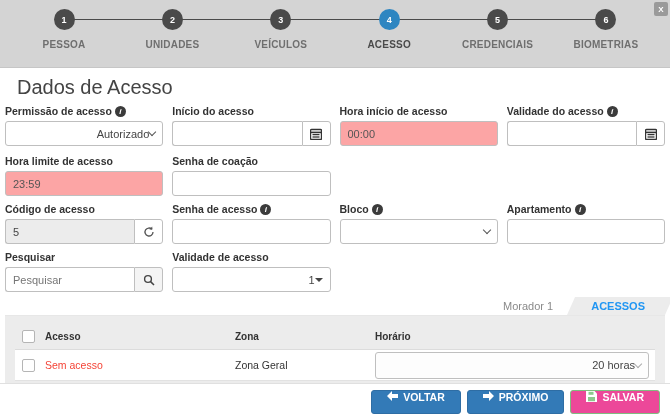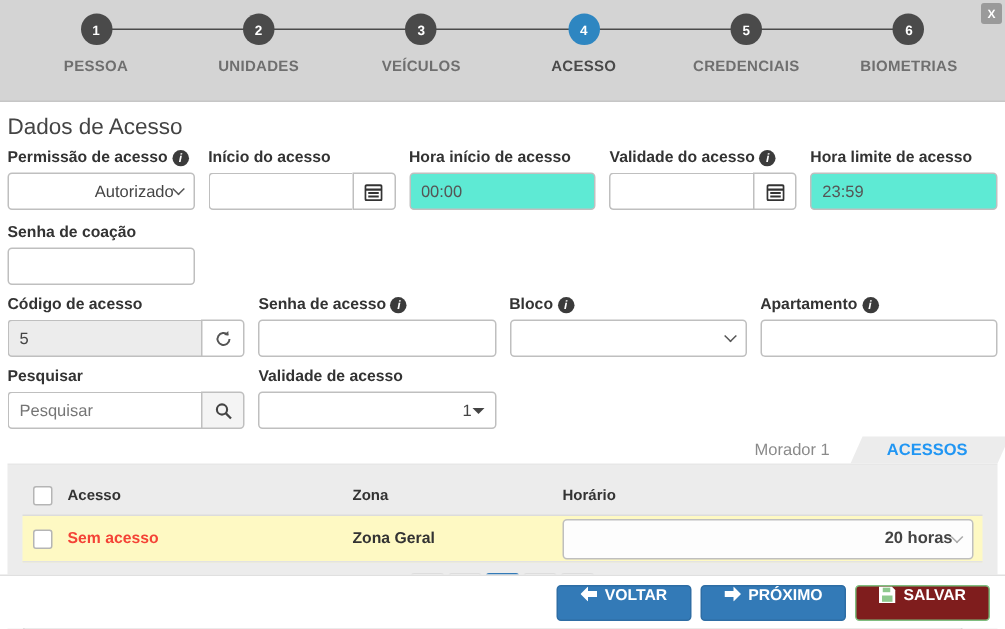--- a/index.html
+++ b/index.html
@@ -29,41 +29,41 @@
   .step.active .step-circle { background:#2e86c1; }
   .step-label { margin-top:9px; font-size:10px; font-weight:bold; color:#6f6f6f; letter-spacing:.2px; }
   .step.active .step-label { color:#4a4a4a; }
   .close-btn {
     position:absolute; top:2px; right:2px; width:14px; height:14px;
     background:#9a9a9a; border-radius:2px; color:#fff; font-size:8px; font-weight:bold;
     display:flex; align-items:center; justify-content:center; cursor:pointer; z-index:2;
   }
   
   .content { padding:6px 5px 0; }
-  .page-title { font-size:15px; color:#444; margin:2px 0 6px; font-weight:normal; }
+  .page-title { font-size:20px; color:#444; margin:2px 12px 6px; font-weight:normal; }
   .frow { display:grid; gap:9px; margin-bottom:7px; }
-  .frow.r1 { grid-template-columns:repeat(5,1fr); }
+  .frow.r1 { grid-template-columns:repeat(4,1fr); }
   .frow.r2 { grid-template-columns:repeat(4,1fr); }
   .frow.r3 { grid-template-columns:repeat(4,1fr); }
   .field { display:flex; flex-direction:column; }
   .flabel {
     font-size:10.5px; font-weight:bold; color:#333; margin-bottom:4px;
     display:flex; align-items:center; gap:3px; white-space:nowrap; overflow:hidden;
   }
   .info-icon {
     width:11px; height:11px; min-width:11px; border-radius:50%;
     background:#3b3b3b; color:#fff; font-size:8px; font-weight:bold;
     display:inline-flex; align-items:center; justify-content:center; font-style:italic;
   }
   .ctrl, .igroup input, .sel {
     height:25px; border:1px solid #bfbfbf; border-radius:3px;
     font-size:11px; color:#444; background:#fff; padding:0 7px; width:100%;
     font-family:"Liberation Sans", sans-serif; outline:none;
   }
-  .ctrl:disabled, .ctrl.disabled { background:#5eead4; color:#555; }
+  .ctrl:disabled, .ctrl.disabled { background:#fca5a5; color:#555; }
   .igroup { display:flex; width:100%; }
   .igroup input { border-radius:3px 0 0 3px; border-right:none; min-width:0; flex:1; }
   .igroup .gbtn {
     width:29px; min-width:29px; height:25px; border:1px solid #bfbfbf; border-radius:0 3px 3px 0;
     background:#fff; display:flex; align-items:center; justify-content:center; cursor:pointer;
   }
   .igroup .gbtn.gray { background:#f4f4f4; }
   .sel { display:flex; align-items:center; justify-content:flex-end; cursor:pointer; }
   .sel .chev {
     width:6px; height:6px; border-right:1.4px solid #555; border-bottom:1.4px solid #555;
@@ -80,21 +80,21 @@
   .tab.active::before {
     content:""; position:absolute; inset:0; background:#ececec;
     transform:skewX(-24deg); transform-origin:bottom left; z-index:0;
   }
   .tab.active span { position:relative; z-index:1; }
   
   .panel { background:#ececec; padding:8px 10px 7px; }
   .tbl { width:100%; }
   .trow { display:grid; grid-template-columns:30px 190px 140px 1fr; align-items:center; }
   .trow.head { height:26px; border-bottom:1px solid #dcdcdc; }
-  .trow.data { height:31px; background:#fef9c3; border-bottom:1px solid #e2e2e2;font-weight:bold; }
+  .trow.data { height:31px; background:#ffffff; border-bottom:1px solid #e2e2e2; }
   .cb { width:13px; height:13px; border:1px solid #b5b5b5; border-radius:2px; background:#fff; margin-left:7px; cursor:pointer; }
   .th { font-size:10px; font-weight:bold; color:#333; }
   .td { font-size:10.5px; color:#333; }
   .td.red { color:#f44336; }
   .cell-sel { padding-right:6px; }
   .sel.light { background:#fdfdfd; height:27px; }
   .sel.light .chev { border-color:#aaa; }
   
   .pager { display:flex; justify-content:center; gap:3px; margin-top:7px; }
   .pbtn {
@@ -114,21 +114,21 @@
     border-top:1px solid #e0e0e0; background:#fff;
     display:flex; justify-content:flex-end; align-items:center; gap:6px; padding:0 10px;
   }
   .btn {
     height:24px; padding:0 15px; border:none; border-radius:3px;
     font-size:10.5px; font-weight:bold; color:#fff; cursor:pointer;
     display:inline-flex; align-items:flex-start; gap:5px;
     font-family:"Liberation Sans", sans-serif;
   }
   .btn.blue { background:#337ab7; border:1px solid #2e6da4; }
-  .btn.green { background:#7f1d1d; border:1px solid #7fbd7f; }
+  .btn.green { background:#ec4899; border:1px solid #7fbd7f; }
   svg { display:block; }
 </style>
 </head>
 <body>
 
 <div class="stepper">
   <div class="stepper-line"></div>
   <div class="step">
     <div class="step-circle">1</div>
     <div class="step-label">PESSOA</div>

